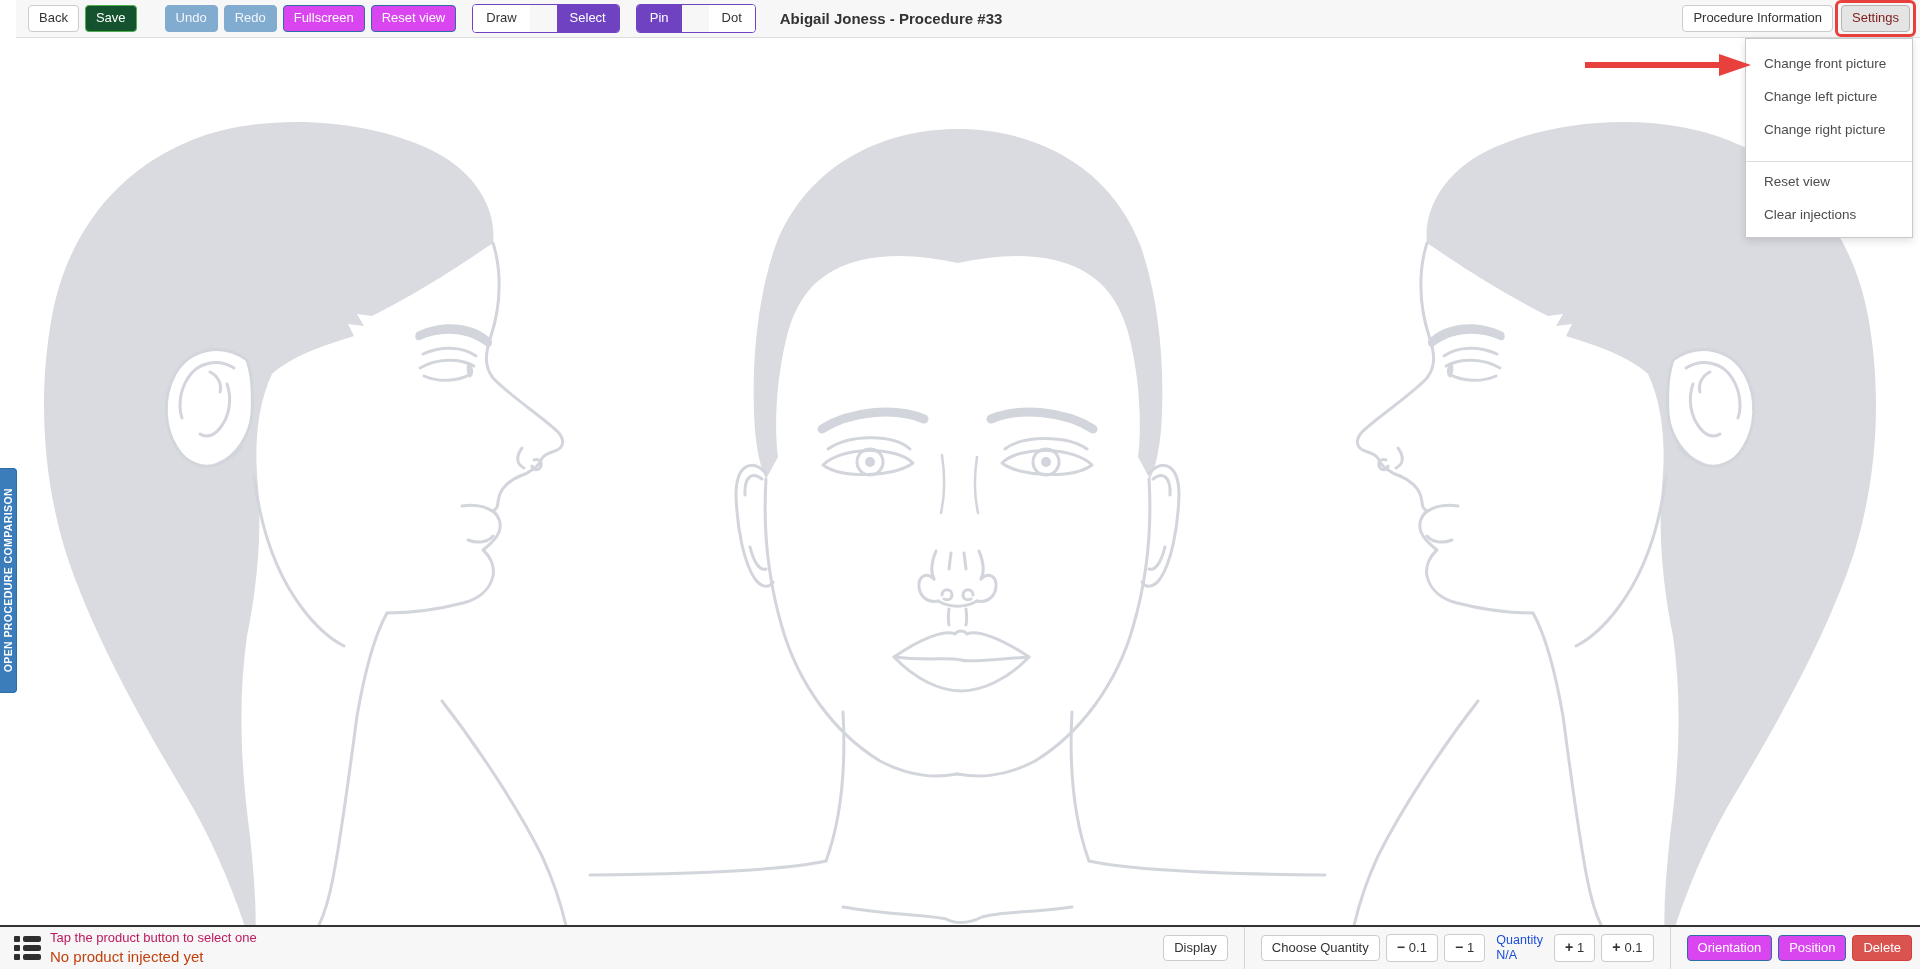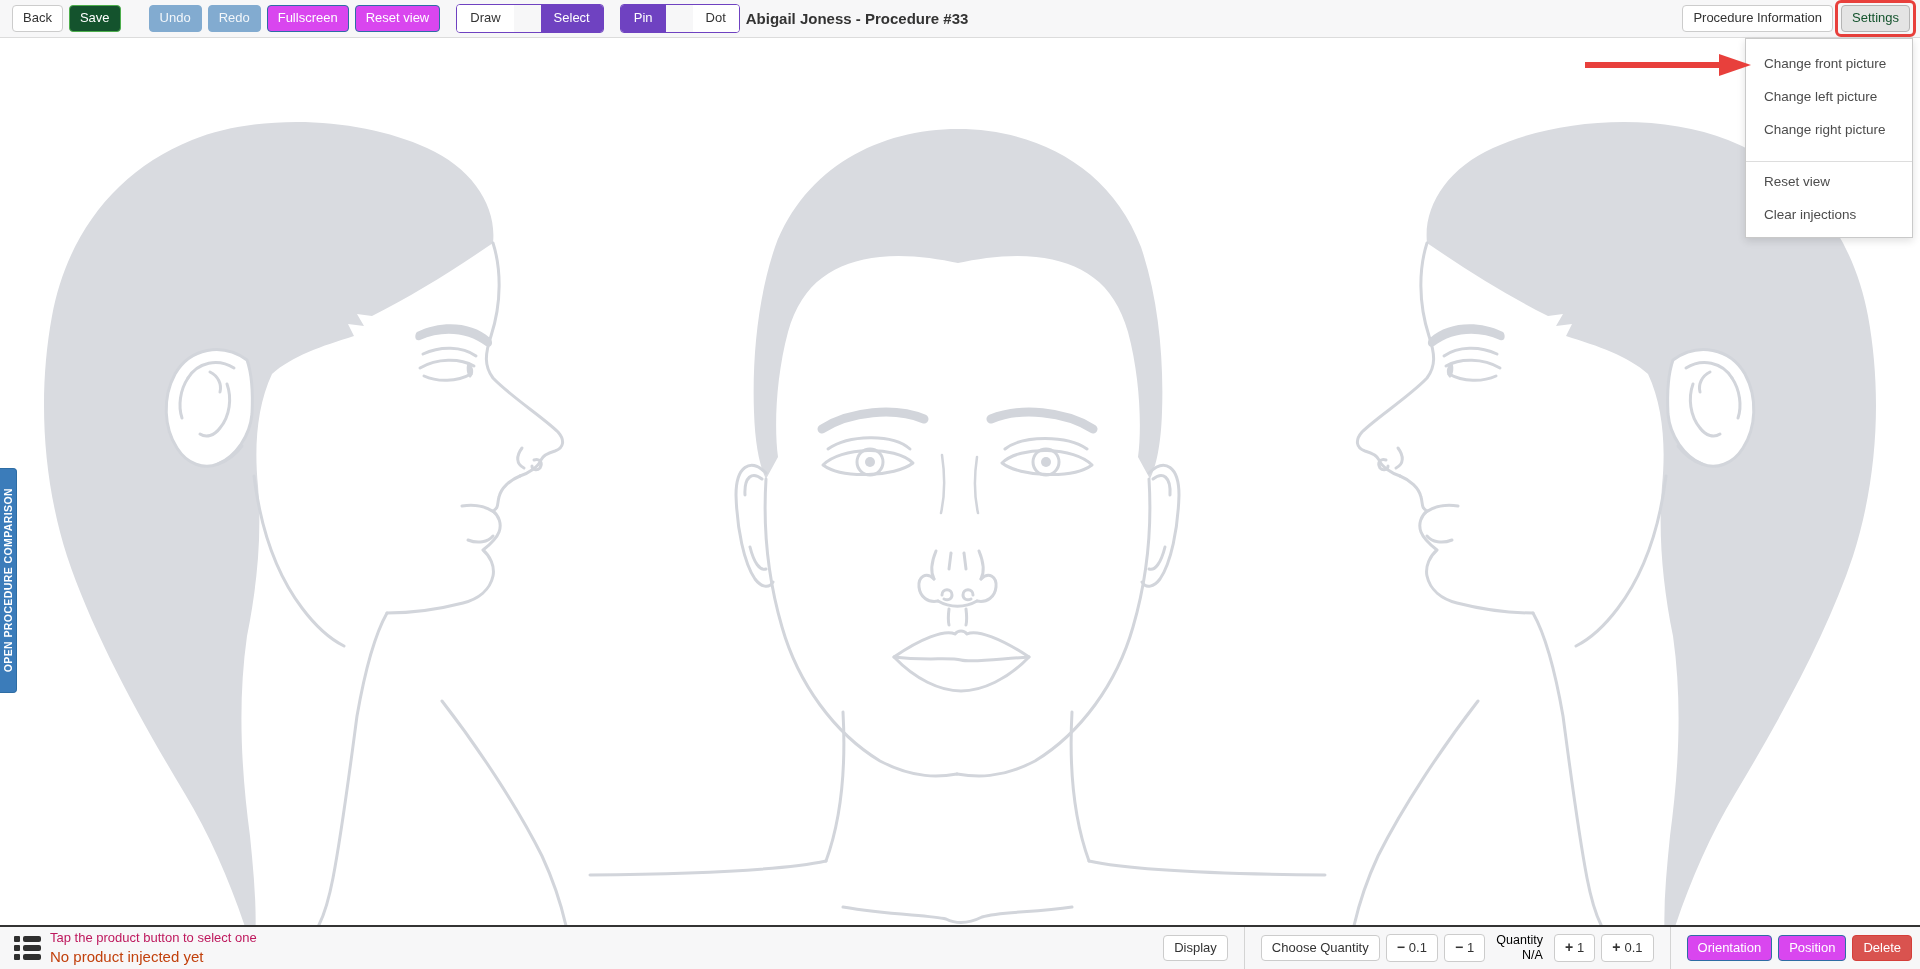--- a/index.html
+++ b/index.html
@@ -1,44 +1,44 @@
 <!DOCTYPE html>
 <html><head>
 <meta charset="utf-8">
 <style>
   * { margin:0; padding:0; box-sizing:border-box; }
   html,body { width:1920px; height:969px; font-family:"Liberation Sans", sans-serif; background:#fff; overflow:hidden; }
   .stage { position:relative; width:1920px; height:969px; background:#fff; }
 
   
   .topbar {
-    position:absolute; top:0; left:0; right:0; height:38px;
+    position:absolute; top:0; left:16px; right:0; height:38px;
     background:#f7f7f8; border-bottom:1px solid #dcdcdc;
     display:flex; align-items:center; padding:0 10px 0 12px; gap:6px; z-index:5;
   }
   .btn {
     display:inline-flex; align-items:center; justify-content:center; gap:4px;
     padding:5px 10px; font-size:13px; line-height:1.1; border-radius:4px;
     border:1px solid transparent; cursor:pointer; white-space:nowrap;
   }
   .btn-default  { background:#fff;   border-color:#ccc;    color:#333; }
   .btn-success  { background:#14532d; border-color:#4cae4c; color:#fff; }
   .btn-primary  { background:#d946ef; border-color:#2e6da4; color:#fff; }
   .btn-muted    { background:#82abd0; border-color:#82abd0; color:#f2f6fa; }
   .btn-danger   { background:#d9534f; border-color:#d43f3a; color:#fff; }
-  .btn-settings { background:#e4e4e4; border-color:#b5b5b5; color:#14532d; }
+  .btn-settings { background:#e4e4e4; border-color:#b5b5b5; color:#7f1d1d; }
   .sp-left-lg { margin-left:22px; }
   .sp-left-md { margin-left:10px;gap:27px; }
 
   .seg { display:inline-flex; border:1px solid #6f42c1; border-radius:4px; overflow:hidden; }
   .seg span { padding:6px 13px; font-size:13px; line-height:1.1; cursor:pointer; }
   .seg .on  { background:#6f42c1; color:#fff; }
   .seg .off { background:#fff; color:#333; }
 
-  .page-title { font-size:15px; font-weight:bold; color:#333; }
+  .page-title { margin-left:18px; font-size:15px; font-weight:bold; color:#333; }
   .right-group { margin-left:auto; display:flex; align-items:center; gap:8px; }
   .settings-wrap { position:relative; }
   .annot-box {
     position:absolute; top:-5px; left:-6px; right:-6px; bottom:-5px;
     border:3px solid #e8403c; border-radius:6px; pointer-events:none;
   }
 
   
   .menu {
     position:absolute; top:38px; left:1745px; width:168px; background:#fff;
@@ -71,21 +71,21 @@
     position:absolute; left:0; right:0; bottom:0; height:44px;
     background:#f7f7f8; border-top:2px solid #333;
     display:flex; align-items:center; padding:0 8px 0 14px; z-index:5;
   }
   .product-hint { margin-left:9px; line-height:1.3; }
   .hint-main { font-size:13px; color:#be185d; }
   .hint-status { font-size:15px; color:#c2410c; }
   .bb-right { margin-left:auto; display:flex; align-items:center; gap:6px; height:100%; }
   .vdiv { width:1px; background:#d4d4d4; align-self:stretch; margin:0 10px; }
   .q-ico { font-weight:bold; font-size:14px; }
-  .qty-block { text-align:right; font-size:12.5px; color:#000000; line-height:1.2; margin:0 5px; white-space:nowrap; }
+  .qty-block { text-align:left; font-size:12.5px; color:#1d4ed8; line-height:1.2; margin:0 5px; white-space:nowrap; }
 </style>
 </head>
 <body>
 
 <div class="stage">
 
   <div class="topbar">
     <button class="btn btn-default">Back</button>
     <button class="btn btn-success">Save</button>
     <button class="btn btn-muted sp-left-lg">Undo</button>

